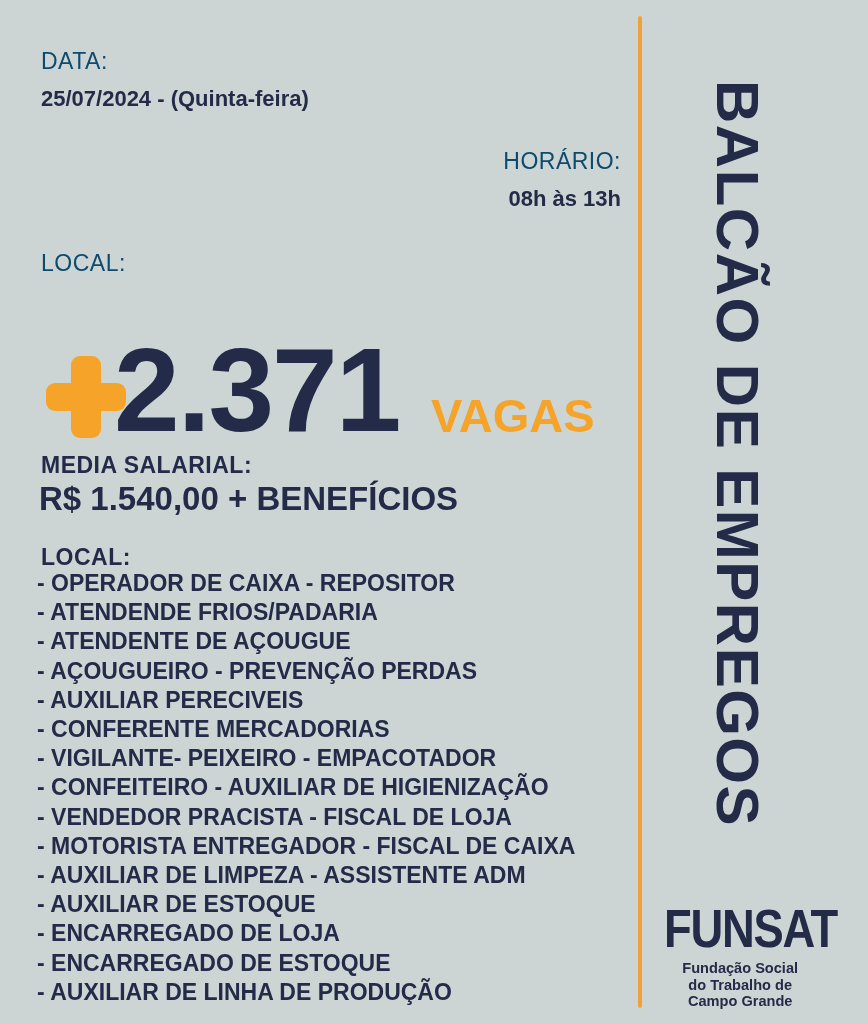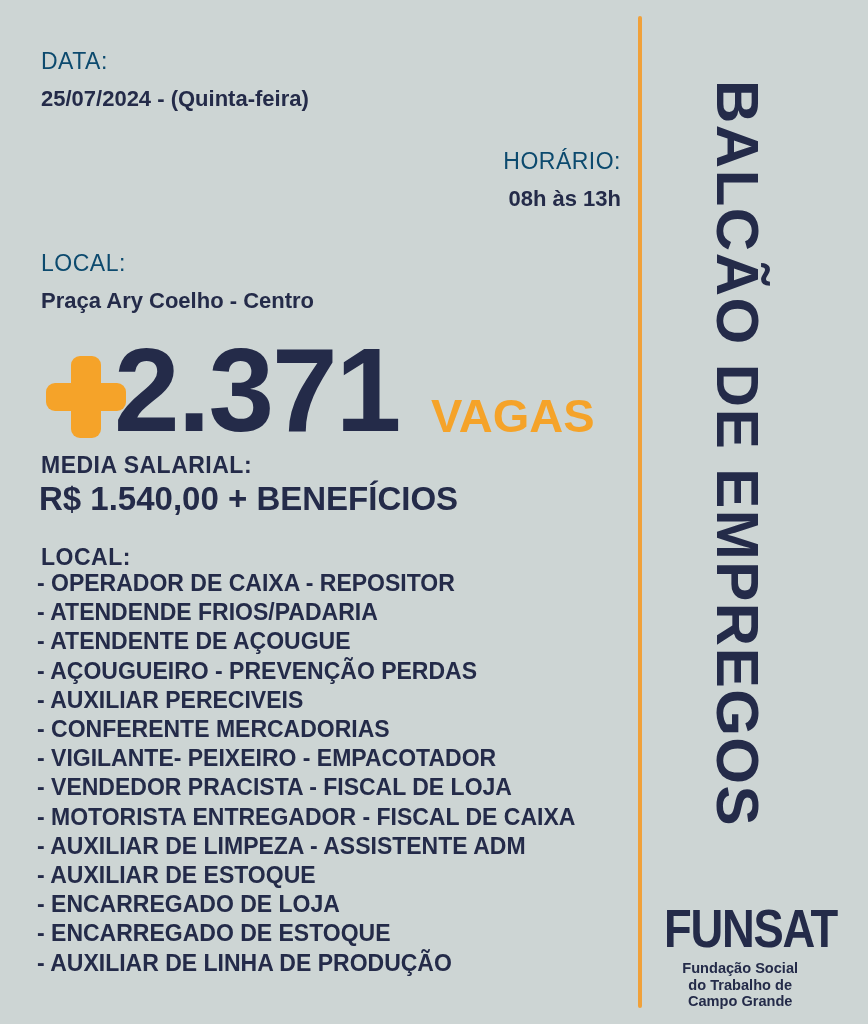--- a/index.html
+++ b/index.html
@@ -101,39 +101,39 @@
     <div class="info-value">25/07/2024 - (Quinta-feira)</div>
   </div>
 
   <div class="info-group g2">
     <div class="info-label">HORÁRIO:</div>
     <div class="info-value">08h às 13h</div>
   </div>
 
   <div class="info-group g3">
     <div class="info-label">LOCAL:</div>
-    <div class="info-value">Praça Ary Coelho - Centro</div>
   </div>
 
   <div class="plus-icon"></div>
   <div class="vacancy-count">2.371</div>
   <div class="vacancy-unit">VAGAS</div>
 
   <div class="salary-label">MEDIA SALARIAL:</div>
   <div class="salary-value">R$ 1.540,00 + BENEFÍCIOS</div>
 
   <div class="jobs-label">LOCAL:</div>
   <div class="jobs-list">
       <div class="job-item">- OPERADOR DE CAIXA - REPOSITOR</div>
       <div class="job-item">- ATENDENDE FRIOS/PADARIA</div>
       <div class="job-item">- ATENDENTE DE AÇOUGUE</div>
       <div class="job-item">- AÇOUGUEIRO - PREVENÇÃO PERDAS</div>
       <div class="job-item">- AUXILIAR PERECIVEIS</div>
       <div class="job-item">- CONFERENTE MERCADORIAS</div>
       <div class="job-item">- VIGILANTE- PEIXEIRO - EMPACOTADOR</div>
+      <div class="job-item">- CONFEITEIRO - AUXILIAR DE HIGIENIZAÇÃO</div>
       <div class="job-item">- VENDEDOR PRACISTA - FISCAL DE LOJA</div>
       <div class="job-item">- MOTORISTA ENTREGADOR - FISCAL DE CAIXA</div>
       <div class="job-item">- AUXILIAR DE LIMPEZA - ASSISTENTE ADM</div>
       <div class="job-item">- AUXILIAR DE ESTOQUE</div>
       <div class="job-item">- ENCARREGADO DE LOJA</div>
       <div class="job-item">- ENCARREGADO DE ESTOQUE</div>
       <div class="job-item">- AUXILIAR DE LINHA DE PRODUÇÃO</div>
     </div>
 
   <div class="divider-line"></div>

